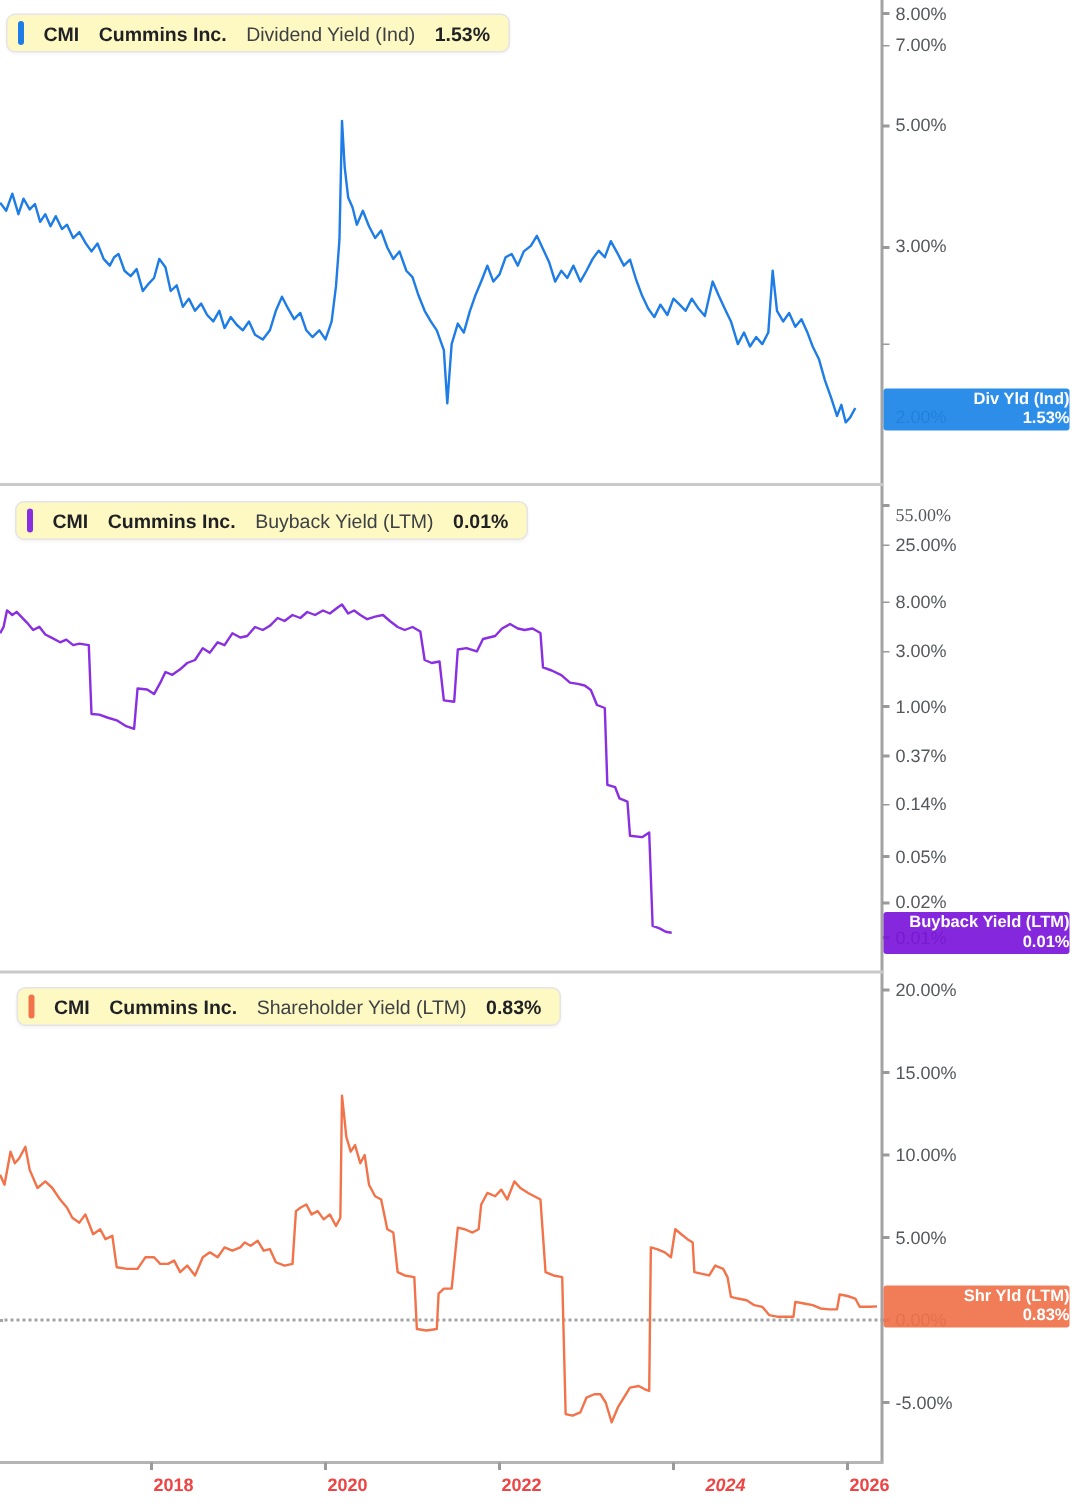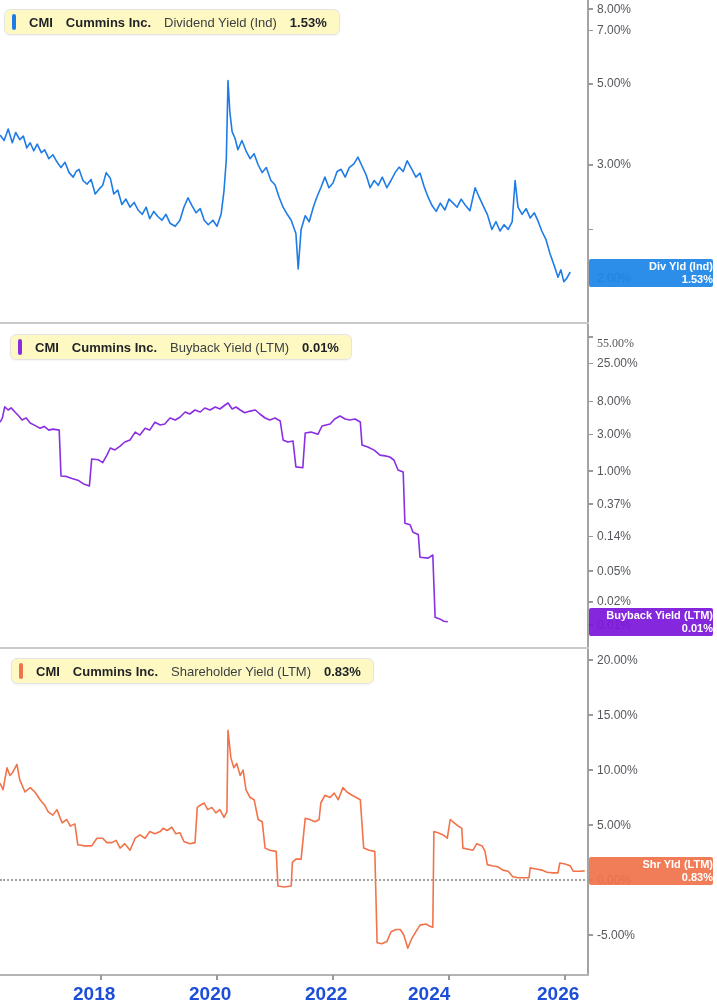--- a/index.html
+++ b/index.html
@@ -1,20 +1,20 @@
 <!DOCTYPE html>
 <html><head>
 <meta charset="utf-8">
 <style>
   html,body{margin:0;padding:0;background:#fff;}
   #stage{position:relative;width:717px;height:1005px;background:#fff;overflow:hidden;
          font-family:"Liberation Sans",sans-serif;}
   .hline,.vline,.tickmark,.xtickmark{position:absolute;background:#c6c6c6;}
   .axis-label{position:absolute;left:597px;font-size:12px;color:#54575c;line-height:15px;white-space:nowrap;z-index:2;}
-  .xaxis-label{position:absolute;top:983px;width:56px;text-align:left;font-size:19px;font-weight:700;color:#1d4ed8;}
+  .xaxis-label{position:absolute;top:983px;width:56px;text-align:right;font-size:12px;font-weight:700;color:#ef4444;}
   .badge{position:absolute;left:589px;width:124px;border-radius:2px;z-index:5;
          color:#fff;text-align:right;font-size:11px;font-weight:700;line-height:13px;padding:1px 0;}
   .header-card{position:absolute;display:inline-flex;align-items:center;gap:13px;
          background:#fef9c3;border:1px solid #e4e4e8;border-radius:6px;
          padding:4px 12px 4px 7px;box-shadow:0 1px 2px rgba(60,60,60,.06);z-index:6;}
   .accent{width:4px;height:16px;border-radius:2px;display:inline-block;}
   .ticker,.company{font-size:13px;font-weight:700;color:#1f2125;white-space:nowrap;}
   .metric{font-size:13px;font-weight:400;color:#3c4043;white-space:nowrap;}
   .hvalue{font-size:13px;font-weight:700;color:#1f2125;white-space:nowrap;}
   svg{position:absolute;left:0;z-index:1;}
@@ -117,16 +117,16 @@
     <svg width="717" height="327" style="top: 647px;">
       <polyline points="0.1,136.2 3.0,142.8 7.0,120.8 9.9,128.5 12.8,125.2 16.9,117.5 19.8,132.9 25.0,145.0 30.2,140.6 34.9,145.0 40.1,152.7 44.7,158.2 48.2,164.8 52.9,168.1 56.9,162.6 62.1,175.8 66.8,172.5 70.3,179.1 74.9,176.9 77.8,197.8 84.8,198.9 91.7,198.9 96.9,191.2 102.7,191.2 106.8,195.6 112.0,195.6 116.1,193.4 120.1,201.1 124.8,196.7 130.0,203.3 135.2,191.2 139.9,187.9 145.1,191.2 149.7,184.6 154.9,186.8 160.2,184.6 163.1,181.3 167.1,183.5 171.8,180.2 175.8,186.8 179.9,185.7 183.9,194.5 189.7,196.7 195.0,195.6 197.3,160.4 200.2,158.2 204.2,156.0 207.7,162.6 211.8,160.4 215.8,165.9 219.9,162.6 224.0,170.3 226.9,164.8 228.0,83.4 230.9,110.9 233.8,120.8 236.7,116.4 240.2,128.5 243.1,123.0 246.0,142.8 250.1,150.5 254.1,152.7 258.2,172.5 262.2,174.7 265.1,201.1 269.8,203.3 276.2,204.4 277.9,239.0 284.3,240.0 291.2,239.0 292.4,215.4 295.9,212.1 301.1,212.1 305.2,171.4 309.8,172.5 315.0,174.7 319.1,172.5 320.8,156.0 324.9,148.3 330.1,150.5 334.2,146.1 338.2,152.7 342.9,140.6 346.9,145.0 352.1,148.3 356.2,150.5 360.3,152.7 363.7,201.1 369.0,203.3 374.8,204.4 377.1,295.7 381.7,296.8 386.9,294.6 391.0,284.7 396.2,282.5 400.3,282.5 403.8,288.0 407.8,301.2 411.9,291.3 415.9,284.7 420.0,278.1 425.8,277.0 429.9,279.2 432.8,280.3 433.9,184.6 438.0,185.7 443.2,187.9 447.3,191.2 450.2,172.5 454.2,175.8 458.3,179.1 461.8,181.3 462.9,201.1 468.1,202.2 472.8,203.3 476.8,196.7 482.1,198.9 485.0,204.4 487.3,217.6 491.9,218.7 497.7,219.8 502.9,223.1 508.2,224.2 512.8,229.7 518.0,230.8 523.8,230.8 529.0,230.8 530.2,220.9 536.0,222.0 541.8,223.1 547.0,225.3 552.8,225.9 558.0,225.9 559.8,216.0 565.0,217.0 570.2,218.7 573.1,224.2 580.1,224.2 584.7,223.9" fill="none" stroke="#f2734a" stroke-width="1.6" stroke-linejoin="round"></polyline>
     </svg>
     <div class="xtickmark" style="left: 100.25px; top: 975px; width: 1.5px; height: 4.5px; background: rgb(154, 154, 154);"></div>
     <div class="xaxis-label" style="left: 73px;">2018</div>
     <div class="xtickmark" style="left: 216.25px; top: 975px; width: 1.5px; height: 4.5px; background: rgb(154, 154, 154);"></div>
     <div class="xaxis-label" style="left: 189px;">2020</div>
     <div class="xtickmark" style="left: 332.25px; top: 975px; width: 1.5px; height: 4.5px; background: rgb(154, 154, 154);"></div>
     <div class="xaxis-label" style="left: 305px;">2022</div>
     <div class="xtickmark" style="left: 448.25px; top: 975px; width: 1.5px; height: 4.5px; background: rgb(154, 154, 154);"></div>
-    <div class="xaxis-label" style="left: 408px;">2024</div>
+    <div class="xaxis-label" style="left: 441px; font-style: italic;">2024</div>
     <div class="xtickmark" style="left: 564.25px; top: 975px; width: 1.5px; height: 4.5px; background: rgb(154, 154, 154);"></div>
     <div class="xaxis-label" style="left: 537px;">2026</div>
   </div>
 
 </body></html>

